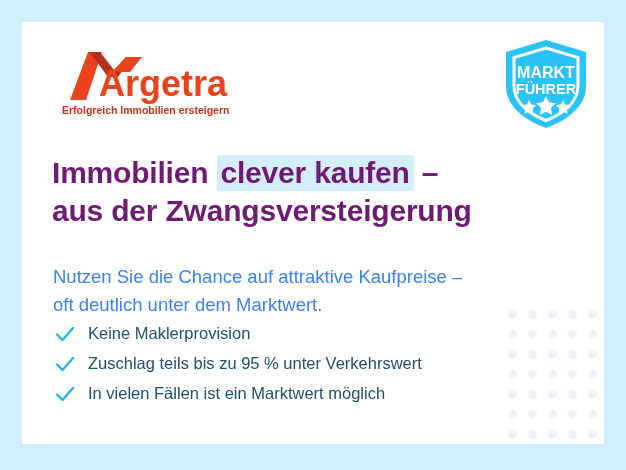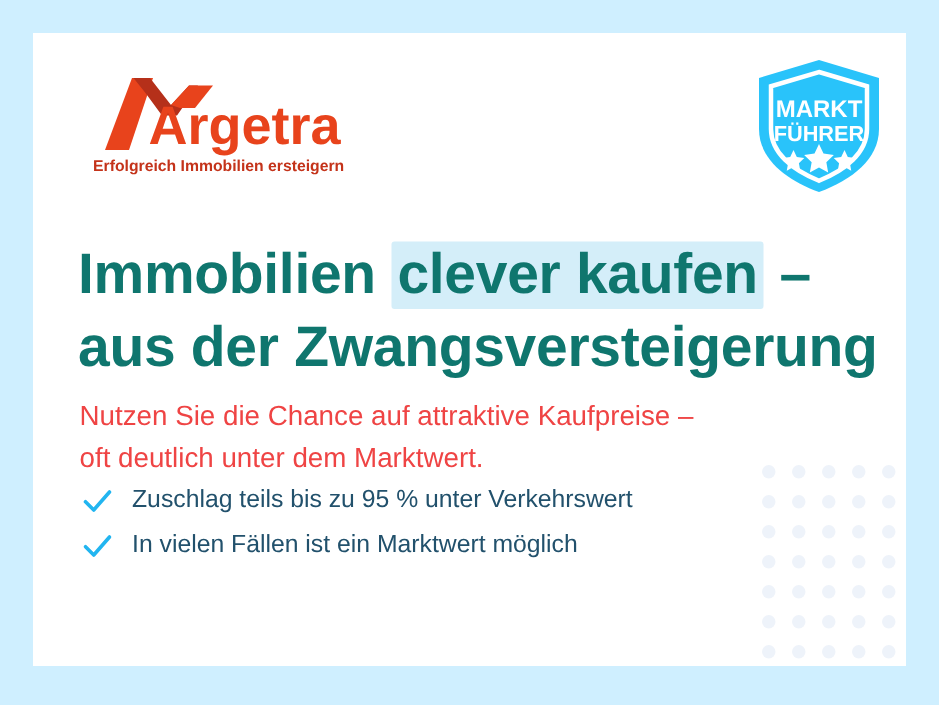--- a/index.html
+++ b/index.html
@@ -78,42 +78,42 @@
     height: 96px;
   }
   .badge-svg { display: block; }
 
   
   .headline {
     position: absolute;
     left: 30px;
     top: 112px;
     width: 500px;
-    font-size: 38px;
+    font-size: 30px;
     font-weight: bold;
     line-height: 1.28;
-    color: #0f766e;
+    color: #701a75;
     letter-spacing: -0.2px;
   }
   .headline .hl-line { display: block; white-space: nowrap; }
   .mark {
     background: #D4EEF9;
     padding: 1px 4px 2px 4px;
     border-radius: 2px;
   }
 
   
   .sub {
     position: absolute;
     left: 31px;
     top: 222px;
     width: 510px;
     font-size: 18.5px;
     line-height: 1.56;
-    color: #ef4444;
+    color: #3b82f6;
     font-weight: normal;
   }
   .sub .sub-line { display: block; white-space: nowrap; }
 
   
   .bullets {
     position: absolute;
     left: 32px;
     top: 297px;
     width: 440px;
@@ -224,20 +224,26 @@
     <p class="sub">
       <span class="sub-line">Nutzen Sie die Chance auf attraktive Kaufpreise –</span>
       <span class="sub-line">oft deutlich unter dem Marktwert.</span>
     </p>
 
     <ul class="bullets">
       <li class="bullet">
         <svg class="check" viewBox="0 0 22 22" aria-hidden="true">
           <path d="M3 11.5 L8.5 17 L19 5" fill="none" stroke="#22B5F0" stroke-width="2.4" stroke-linecap="round" stroke-linejoin="round"></path>
         </svg>
+        <span class="bullet-text">Keine Maklerprovision</span>
+      </li>
+      <li class="bullet">
+        <svg class="check" viewBox="0 0 22 22" aria-hidden="true">
+          <path d="M3 11.5 L8.5 17 L19 5" fill="none" stroke="#22B5F0" stroke-width="2.4" stroke-linecap="round" stroke-linejoin="round"></path>
+        </svg>
         <span class="bullet-text">Zuschlag teils bis zu 95 % unter Verkehrswert</span>
       </li>
       <li class="bullet">
         <svg class="check" viewBox="0 0 22 22" aria-hidden="true">
           <path d="M3 11.5 L8.5 17 L19 5" fill="none" stroke="#22B5F0" stroke-width="2.4" stroke-linecap="round" stroke-linejoin="round"></path>
         </svg>
         <span class="bullet-text">In vielen Fällen ist ein Marktwert möglich</span>
       </li>
     </ul>
 

